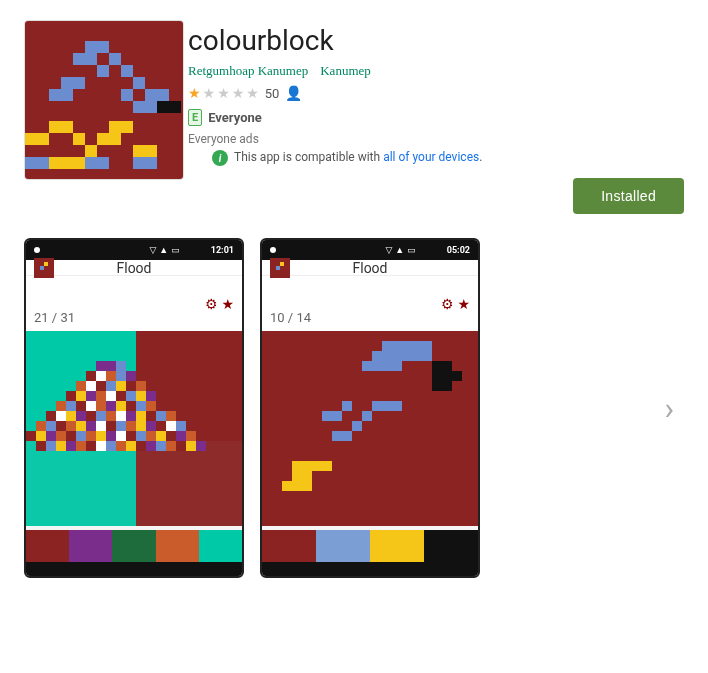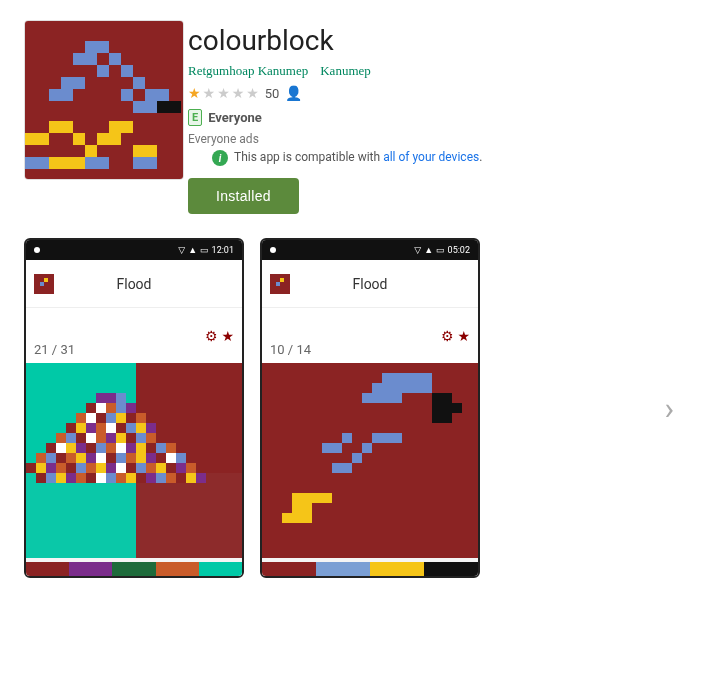--- a/index.html
+++ b/index.html
@@ -164,20 +164,21 @@
       font-size: 12px;
       color: #555;
     }
 
     .compat-text .highlight {
       color: #1a73e8;
     }
 
     .install-button-area {
       display: flex;
+      justify-content: flex-end;
       margin-top: 12px;
     }
 
     .install-button {
       background: #5c8a3c;
       color: #fff;
       border: none;
       padding: 10px 28px;
       font-size: 14px;
       font-weight: 500;
@@ -232,26 +233,27 @@
     }
 
     .status-icon-small {
       color: #fff;
       font-size: 9px;
     }
 
     .status-time {
       color: #fff;
       font-size: 9px;
-      font-weight: normal;
+      font-weight: bold;
+      margin-left: 28px;
     }
 
     .phone-toolbar {
       background: #fff;
-      height: 48px;
+      height: 16px;
       display: flex;
       align-items: center;
       justify-content: space-between;
       padding: 0 8px;
       border-bottom: 1px solid #eee;
     }
 
     .toolbar-game-icon {
       width: 20px;
       height: 20px;

